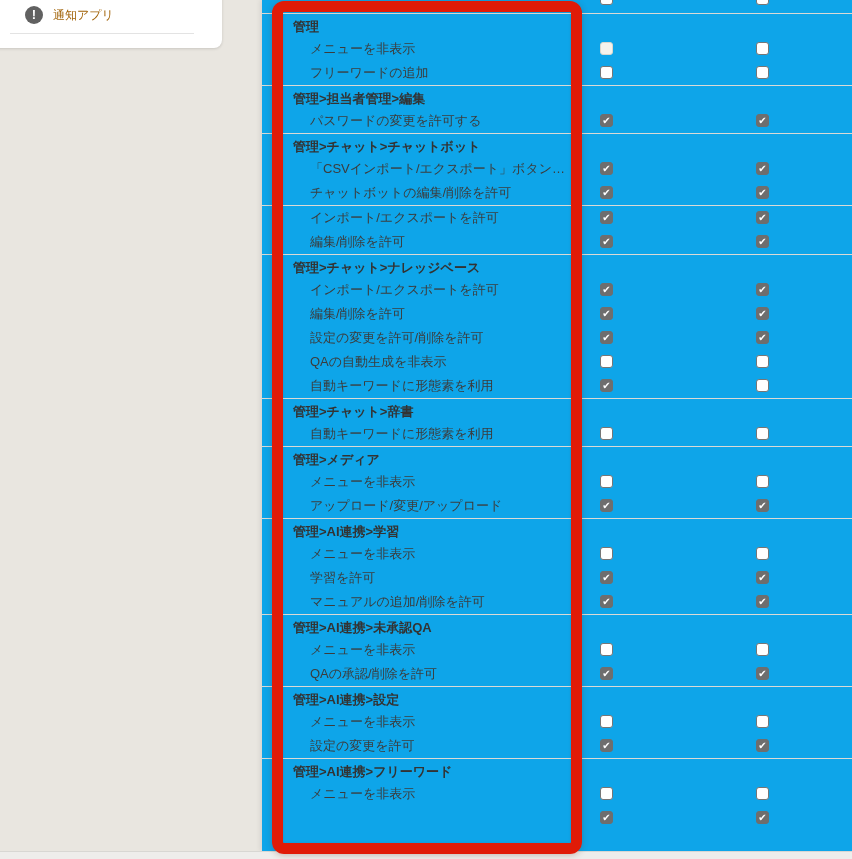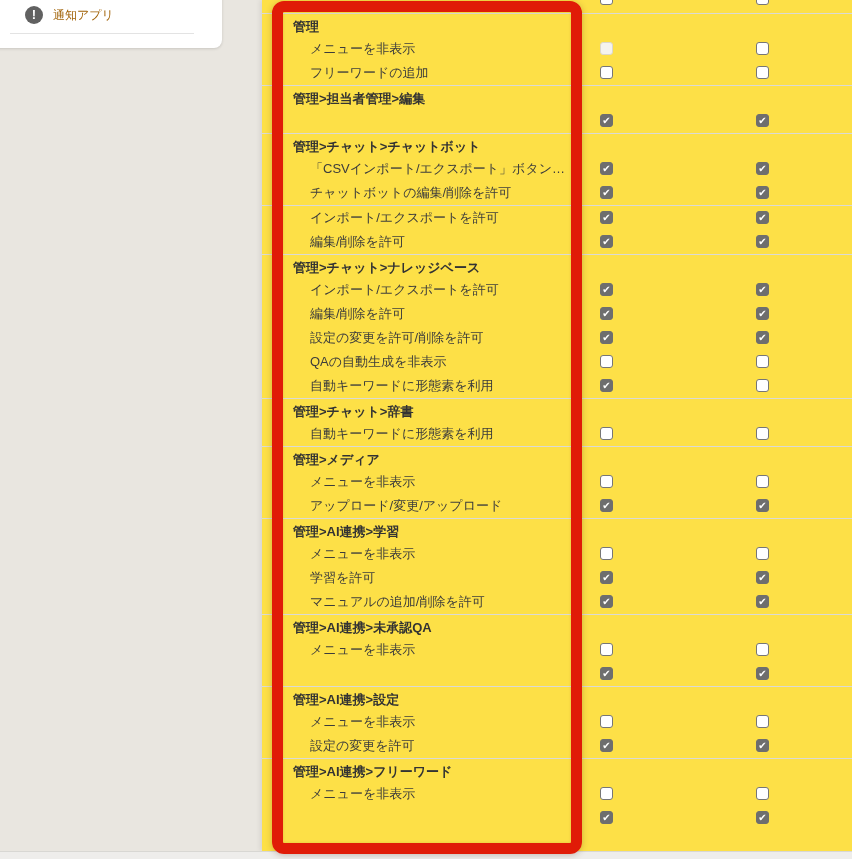--- a/index.html
+++ b/index.html
@@ -20,21 +20,21 @@
     width:18px;height:18px;border-radius:50%;background:#616161;color:#ffffff;
     font-weight:bold;font-size:13px;line-height:18px;text-align:center;
     display:inline-block;margin-right:10px;
   }
   .card-label{color:#a16207;font-size:12px;white-space:nowrap;}
   .card-divider{position:absolute;left:40px;right:28px;top:95px;height:1px;background:#e3e3e3;}
 
   
   .panel{
     position:absolute;left:262px;top:0;width:590px;height:851px;
-    background:#fde047;overflow:hidden;
+    background:#0ea5e9;overflow:hidden;
     box-shadow:-2px 0 5px rgba(0,0,0,0.08);
   }
   .partial-row{position:relative;height:13px;}
   .divider{height:1px;background:#dadad6;}
   .sec-header{
     height:23px;line-height:25px;padding-left:31px;
     font-weight:bold;font-size:13px;color:#333333;white-space:nowrap;
   }
   .perm-row{position:relative;height:24px;padding-left:37px;}
   .perm-label{
@@ -93,20 +93,21 @@
         <span class="cb c2"></span>
       </div>
       <div class="perm-row">
         <span class="perm-label">フリーワードの追加</span>
         <span class="cb c1"></span>
         <span class="cb c2"></span>
       </div>
       <div class="divider"></div>
       <div class="sec-header">管理&gt;担当者管理&gt;編集</div>
       <div class="perm-row">
+        <span class="perm-label">パスワードの変更を許可する</span>
         <span class="cb c1 checked">✔</span>
         <span class="cb c2 checked">✔</span>
       </div>
       <div class="divider"></div>
       <div class="sec-header">管理&gt;チャット&gt;チャットボット</div>
       <div class="perm-row">
         <span class="perm-label">「CSVインポート/エクスポート」ボタンを表示</span>
         <span class="cb c1 checked">✔</span>
         <span class="cb c2 checked">✔</span>
       </div>
@@ -190,20 +191,21 @@
         <span class="cb c2 checked">✔</span>
       </div>
       <div class="divider"></div>
       <div class="sec-header">管理&gt;AI連携&gt;未承認QA</div>
       <div class="perm-row">
         <span class="perm-label">メニューを非表示</span>
         <span class="cb c1"></span>
         <span class="cb c2"></span>
       </div>
       <div class="perm-row">
+        <span class="perm-label">QAの承認/削除を許可</span>
         <span class="cb c1 checked">✔</span>
         <span class="cb c2 checked">✔</span>
       </div>
       <div class="divider"></div>
       <div class="sec-header">管理&gt;AI連携&gt;設定</div>
       <div class="perm-row">
         <span class="perm-label">メニューを非表示</span>
         <span class="cb c1"></span>
         <span class="cb c2"></span>
       </div>

